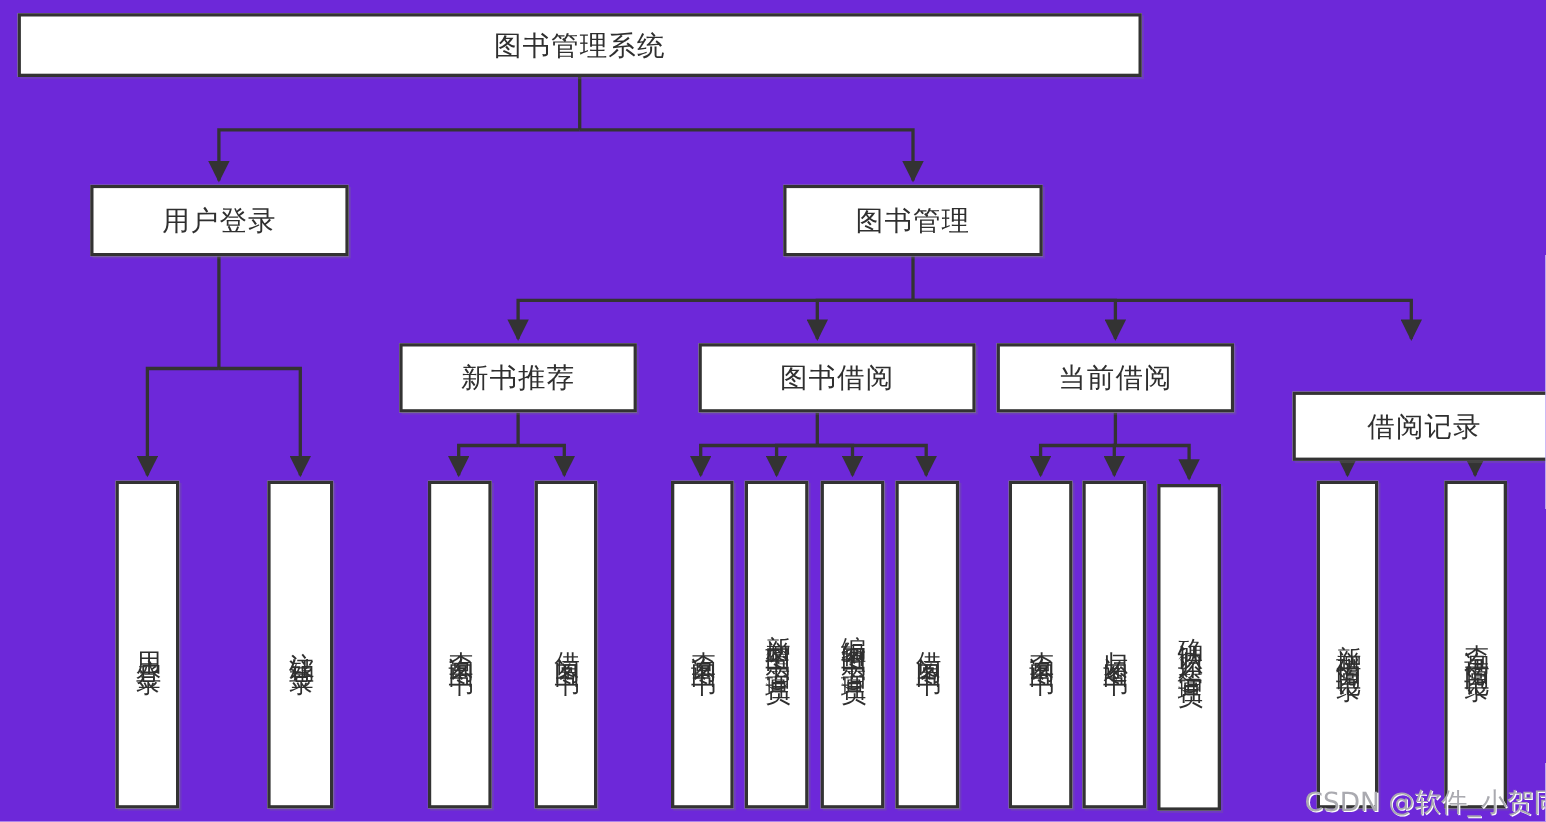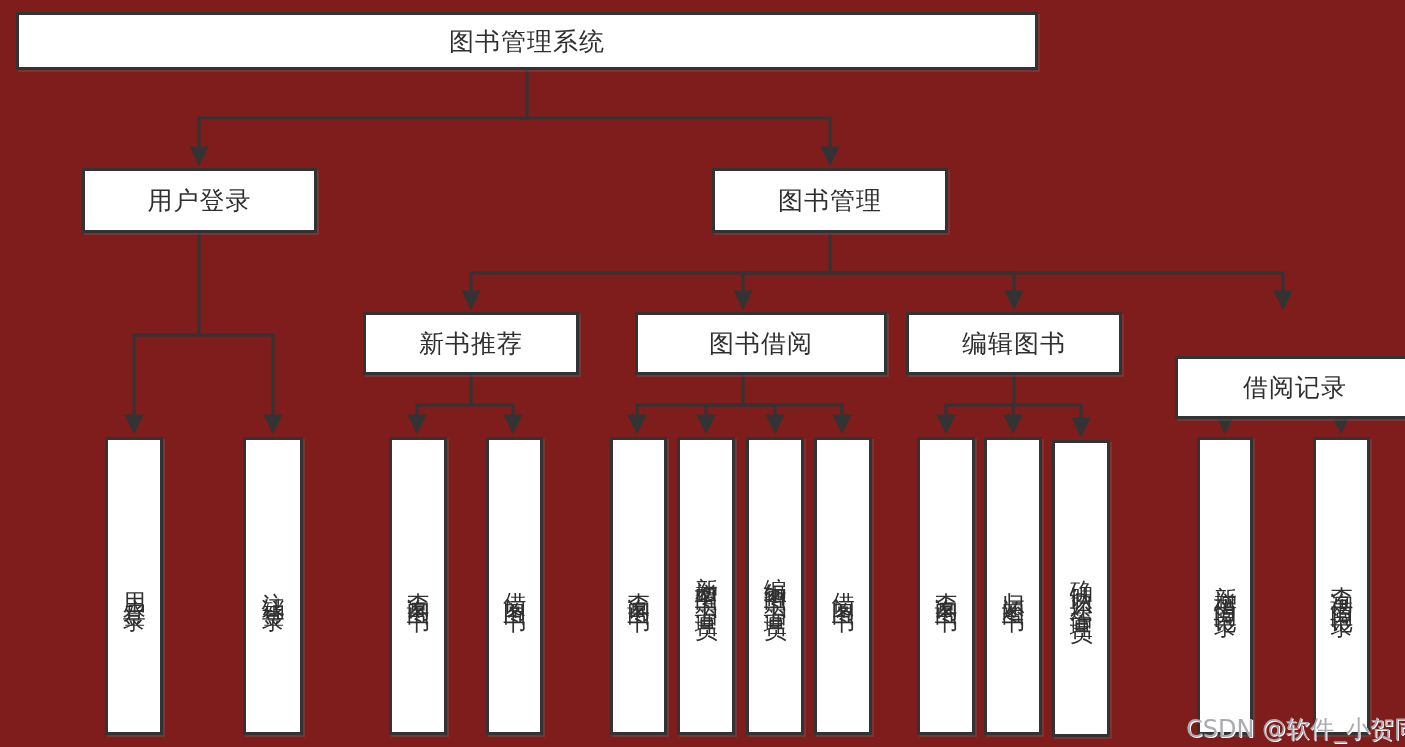--- a/index.html
+++ b/index.html
@@ -1,20 +1,20 @@
 <!DOCTYPE html>
 <html><head>
 <meta charset="utf-8">
 <style>
   html, body { margin: 0; padding: 0; background: #ffffff; }
   #canvas {
     position: relative;
     width: 1405px;
     height: 747px;
-    background: #7f1d1d;
+    background: #6d28d9;
     font-family: "DejaVu Sans", "Liberation Sans", sans-serif;
     overflow: hidden;
   }
   #wires {
     position: absolute;
     left: 0; top: 0;
     width: 1405px; height: 747px;
     pointer-events: none;
   }
   .box {
@@ -108,21 +108,21 @@
     <span class="hlabel">新书推荐</span>
   </div>
 
   <div class="box" style="left:712px; top:168px; width:236px; height:65px;">
     <span class="hlabel">图书管理</span>
   </div>
   <div class="box" style="left:635px; top:312px; width:252px; height:63px;">
     <span class="hlabel">图书借阅</span>
   </div>
   <div class="box" style="left:906px; top:312px; width:216px; height:63px;">
-    <span class="hlabel">编辑图书</span>
+    <span class="hlabel">当前借阅</span>
   </div>
   <div class="box" style="left:1175px; top:312px; width:240px; height:63px;margin-top:44px;">
     <span class="hlabel">借阅记录</span>
   </div>
 
   <div class="box vbox" style="left:105px; top:437px; width:58px; height:298px;">
     <span class="vlabel">用户登录</span>
   </div>
   <div class="box vbox" style="left:243px; top:437px; width:60px; height:298px;">
     <span class="vlabel">注销登录</span>

